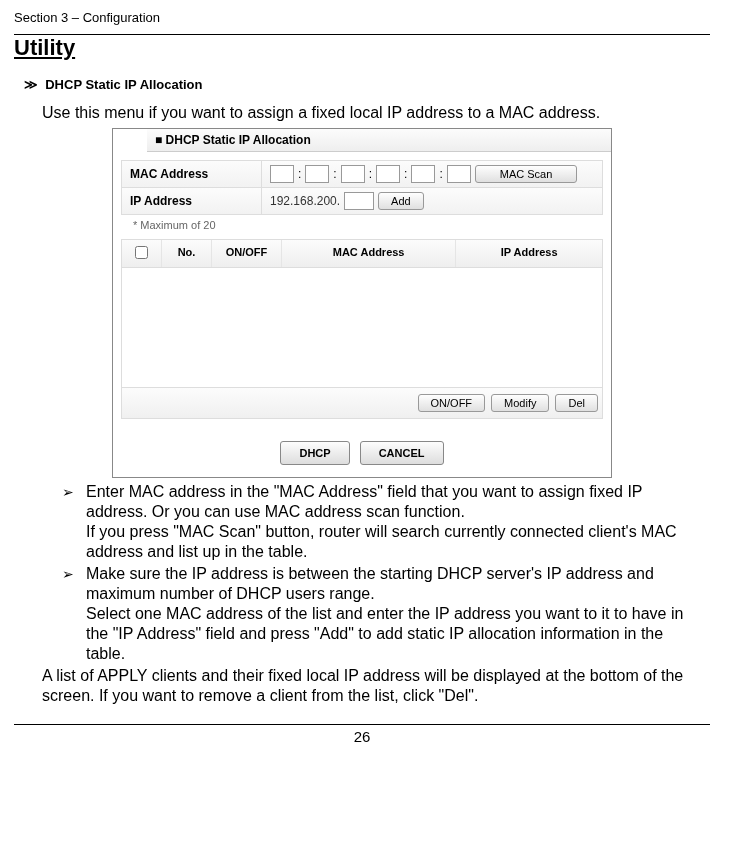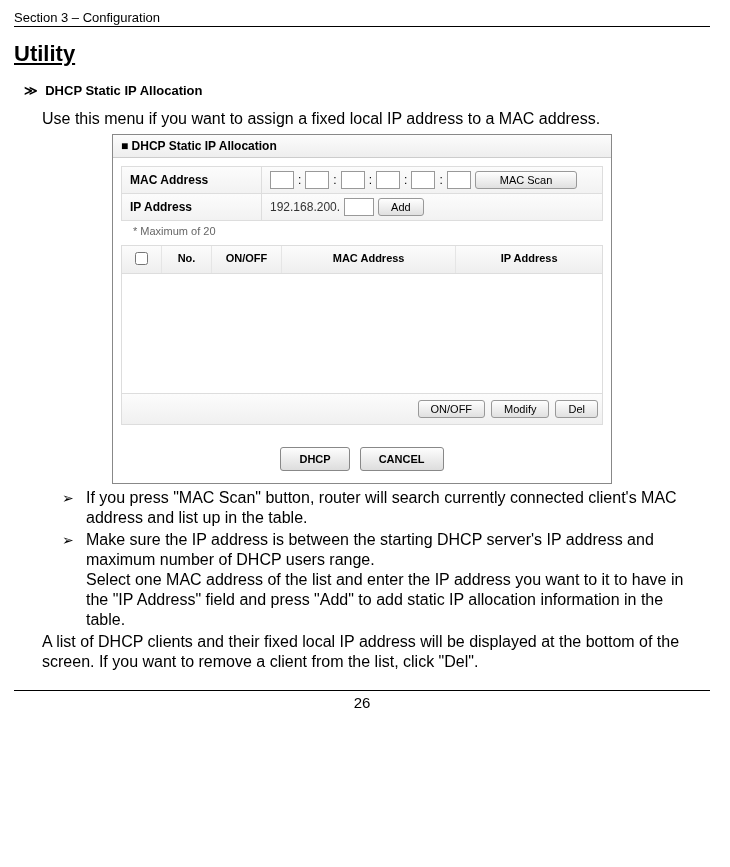--- a/index.html
+++ b/index.html
@@ -6,22 +6,22 @@
     body {
       font-family: Arial, sans-serif;
       font-size: 15px;
       color: #000;
       background: #fff;
       width: 730px;
       padding: 8px 20px 8px 14px;
     }
     .header-section {
       border-bottom: 1.5px solid #000;
-      padding-bottom: 1px;
-      margin-bottom: 14px;
+      padding-bottom: 9px;
+      margin-bottom: 0;
     }
     .section-label {
       font-size: 13px;
     }
     .utility-title {
       font-size: 22px;
       font-weight: bold;
       text-decoration: underline;
       margin-top: 0px;
       margin-bottom: 16px;
@@ -45,20 +45,21 @@
       width: 500px;
       border: 1px solid #888;
       background: #fff;
     }
     .ss-titlebar {
       font-size: 12px;
       font-weight: bold;
       padding: 4px 8px;
       background: linear-gradient(#fcfcfc,#eee);
       border-bottom: 1px solid #ccc;
+      margin-left: 34px;
     }
     .ss-panel {
       padding: 8px;
     }
     .ss-row {
       display: flex;
       align-items: center;
       border: 1px solid #ddd;
       background: linear-gradient(#fcfcfc,#f2f2f2);
     }
@@ -261,29 +262,30 @@
   <div class="ss-footer">
     <button class="big-btn">DHCP</button>
     <button class="big-btn">CANCEL</button>
   </div>
 </div>
 
 <div class="defs">
   <div class="def-row">
     <div class="def-bullet">➢</div>
     <div class="def-body">
+      <p>Enter MAC address in the "MAC Address" field that you want to assign fixed IP address. Or you can use MAC address scan function.</p>
       <p>If you press "MAC Scan" button, router will search currently connected client's MAC address and list up in the table.</p>
     </div>
   </div>
   <div class="def-row">
     <div class="def-bullet">➢</div>
     <div class="def-body">
       <p>Make sure the IP address is between the starting DHCP server's IP address and maximum number of DHCP users range.</p>
       <p>Select one MAC address of the list and enter the IP address you want to it to have in the "IP Address" field and press "Add" to add static IP allocation information in the table.</p>
     </div>
   </div>
 </div>
 
-<div class="closing">A list of DHCP clients and their fixed local IP address will be displayed at the bottom of the screen. If you want to remove a client from the list, click "Del".</div>
+<div class="closing">A list of APPLY clients and their fixed local IP address will be displayed at the bottom of the screen. If you want to remove a client from the list, click "Del".</div>
 
 <div class="page-footer">
   <span>26</span>
 </div>
 
 </body></html>

